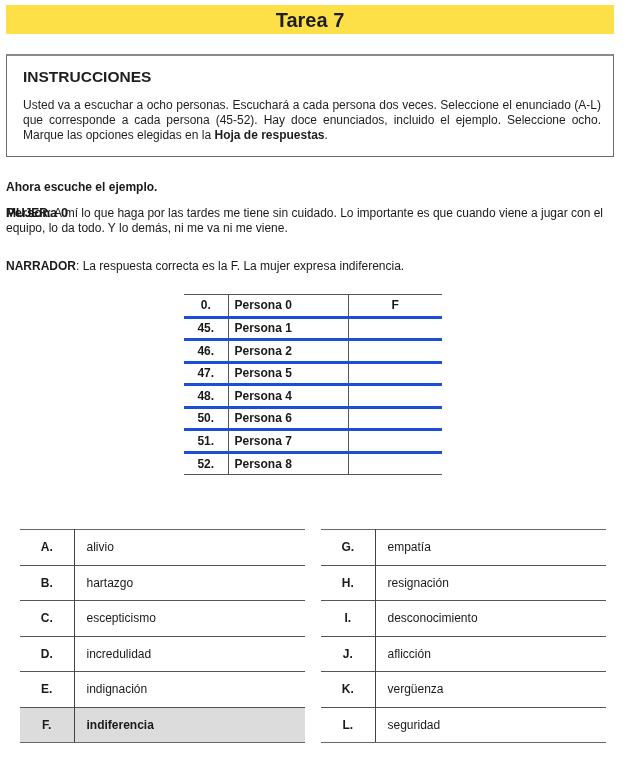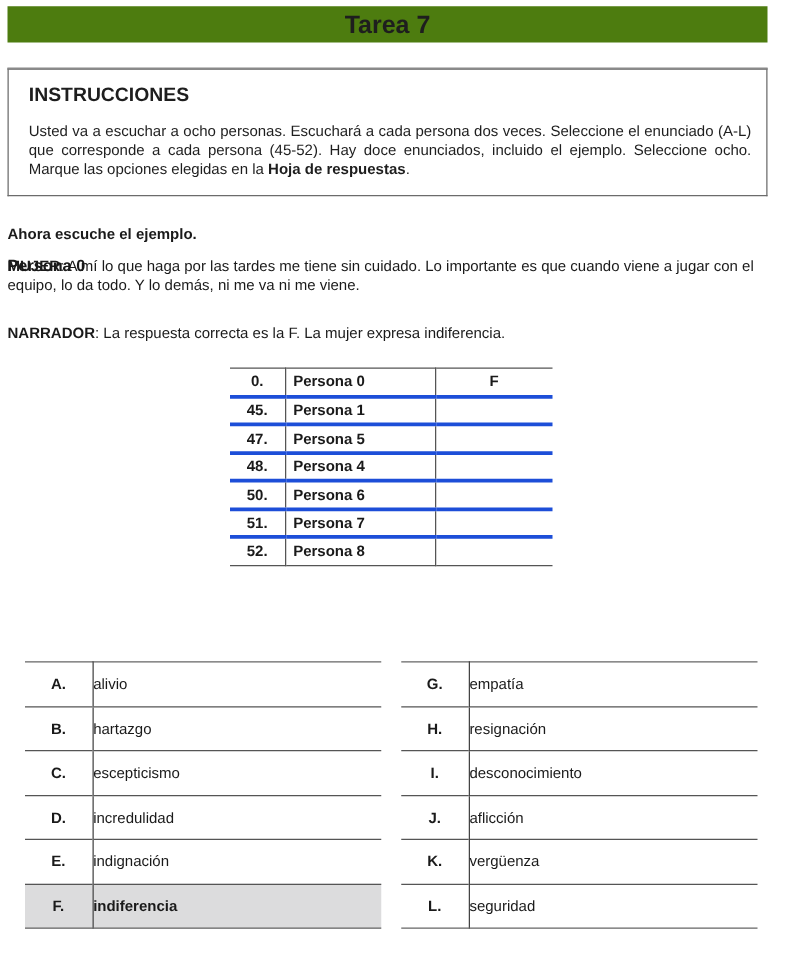--- a/index.html
+++ b/index.html
@@ -1,21 +1,21 @@
 <!DOCTYPE html>
 <html><head>
 <meta charset="utf-8">
 <style>
   * { box-sizing: border-box; margin: 0; padding: 0; }
   html, body { width: 633px; height: 770px; background: #ffffff; overflow: hidden; }
   body { font-family: "Liberation Sans", sans-serif; color: #1a1a1a; position: relative; }
 
   .title-bar {
     position: absolute; left: 6px; top: 5px; width: 608px; height: 29px;
-    background: #4d7c0f; text-align: center;
+    background: #fde047; text-align: center;
     font-size: 20px; font-weight: bold; line-height: 30px; color: #1e1e1e;
   }
 
   .instr-box {
     position: absolute; left: 6px; top: 54px; width: 608px; height: 103px;
     border: 1px solid #6b6b6b; border-top: 2px solid #8a8a8a;
     padding: 12px 12px 0 16px;
   }
   .instr-title { font-size: 15.5px; font-weight: bold; margin-bottom: 12px; color: #1e1e1e; }
   .instr-text { font-size: 12px; line-height: 15px; text-align: justify; color: #1e1e1e; }
@@ -44,21 +44,21 @@
   .opt-table {
     position: absolute; top: 529px; width: 285px; border-collapse: collapse;
   }
   .opt-table.left { left: 20px; }
   .opt-table.right { left: 321px; }
   .opt-table tr { height: 35.5px; }
   .opt-table td { border-top: 1px solid #555; font-size: 12px; padding: 0; }
   .opt-table tr:first-child td { border-top: 1.5px solid #666; }
   .opt-table tr:last-child td { border-bottom: 1.5px solid #666; }
   .opt-table td.letter { width: 54px; text-align: center; font-weight: bold; border-right: 1.5px solid #444; }
-  .opt-table td.label { padding-left: 0; }
+  .opt-table td.label { padding-left: 12px; }
   .opt-table tr.highlight td { background: #dcdcdd; }
   .opt-table tr.highlight td.label { font-weight: bold; }
 </style>
 </head>
 <body>
 
 <div class="title-bar">
   <span>Tarea 7</span>
 </div>
 
@@ -75,20 +75,25 @@
 <table class="persona-table">
   <tbody>
     <tr>
         <td class="num">0.</td>
         <td class="name">Persona 0</td>
         <td class="ans">F</td>
       </tr>
     <tr>
         <td class="num">45.</td>
         <td class="name">Persona 1</td>
+        <td class="ans"></td>
+      </tr>
+    <tr>
+        <td class="num">46.</td>
+        <td class="name">Persona 2</td>
         <td class="ans"></td>
       </tr>
     <tr>
         <td class="num">47.</td>
         <td class="name">Persona 5</td>
         <td class="ans"></td>
       </tr>
     <tr>
         <td class="num">48.</td>
         <td class="name">Persona 4</td>

